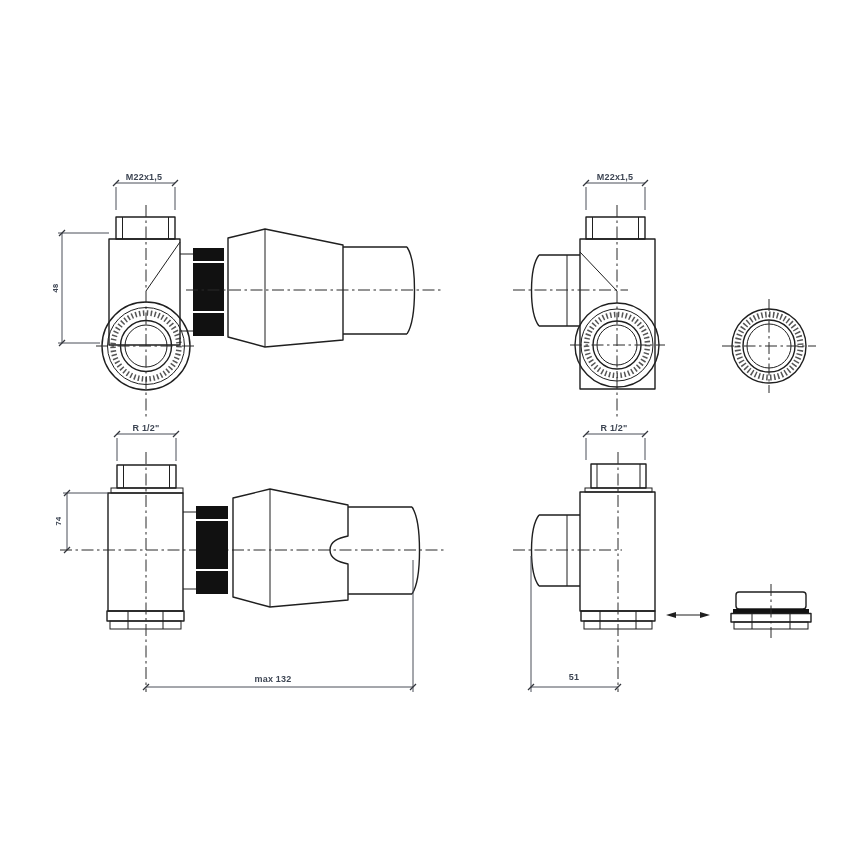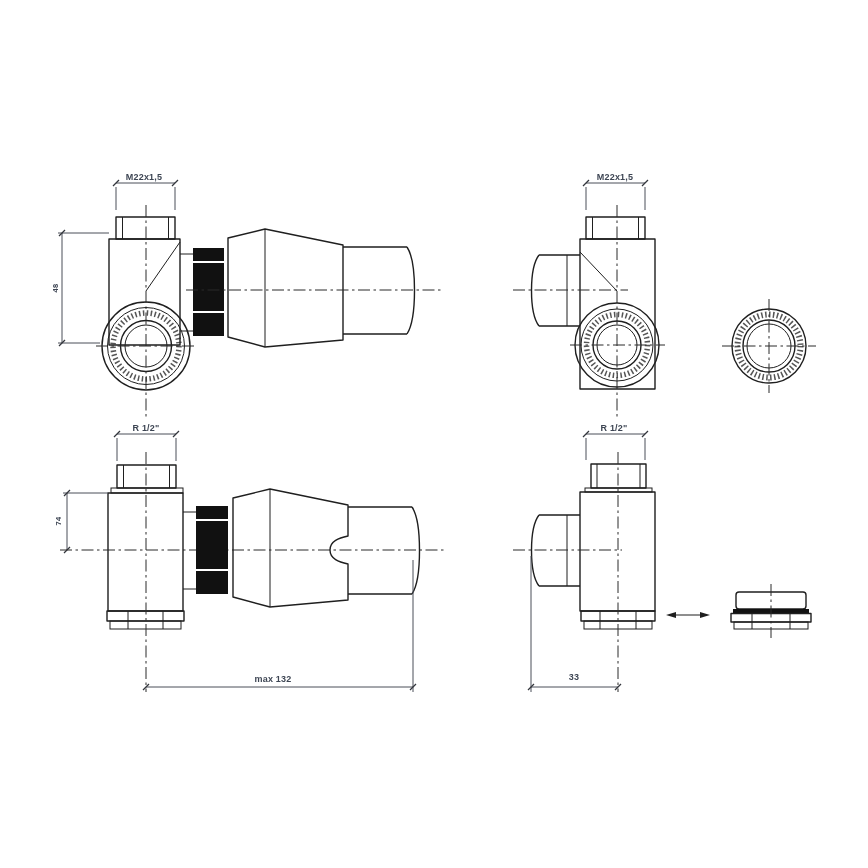--- a/index.html
+++ b/index.html
@@ -218,15 +218,15 @@
   <div class="dim-label" style="left:615px;top:177px;">M22x1,5</div>
 
   <div class="dim-label" style="left:146px;top:428px;">R 1/2"</div>
 
   <div class="dim-label rot" style="left:58px;top:521px;">74</div>
 
   <div class="dim-label" style="left:273px;top:679px;">max 132</div>
 
   <div class="dim-label" style="left:614px;top:428px;">R 1/2"</div>
 
-  <div class="dim-label" style="left:574px;top:677px;">33</div>
+  <div class="dim-label" style="left:574px;top:677px;">51</div>
 
 </div>
 
 </body></html>

